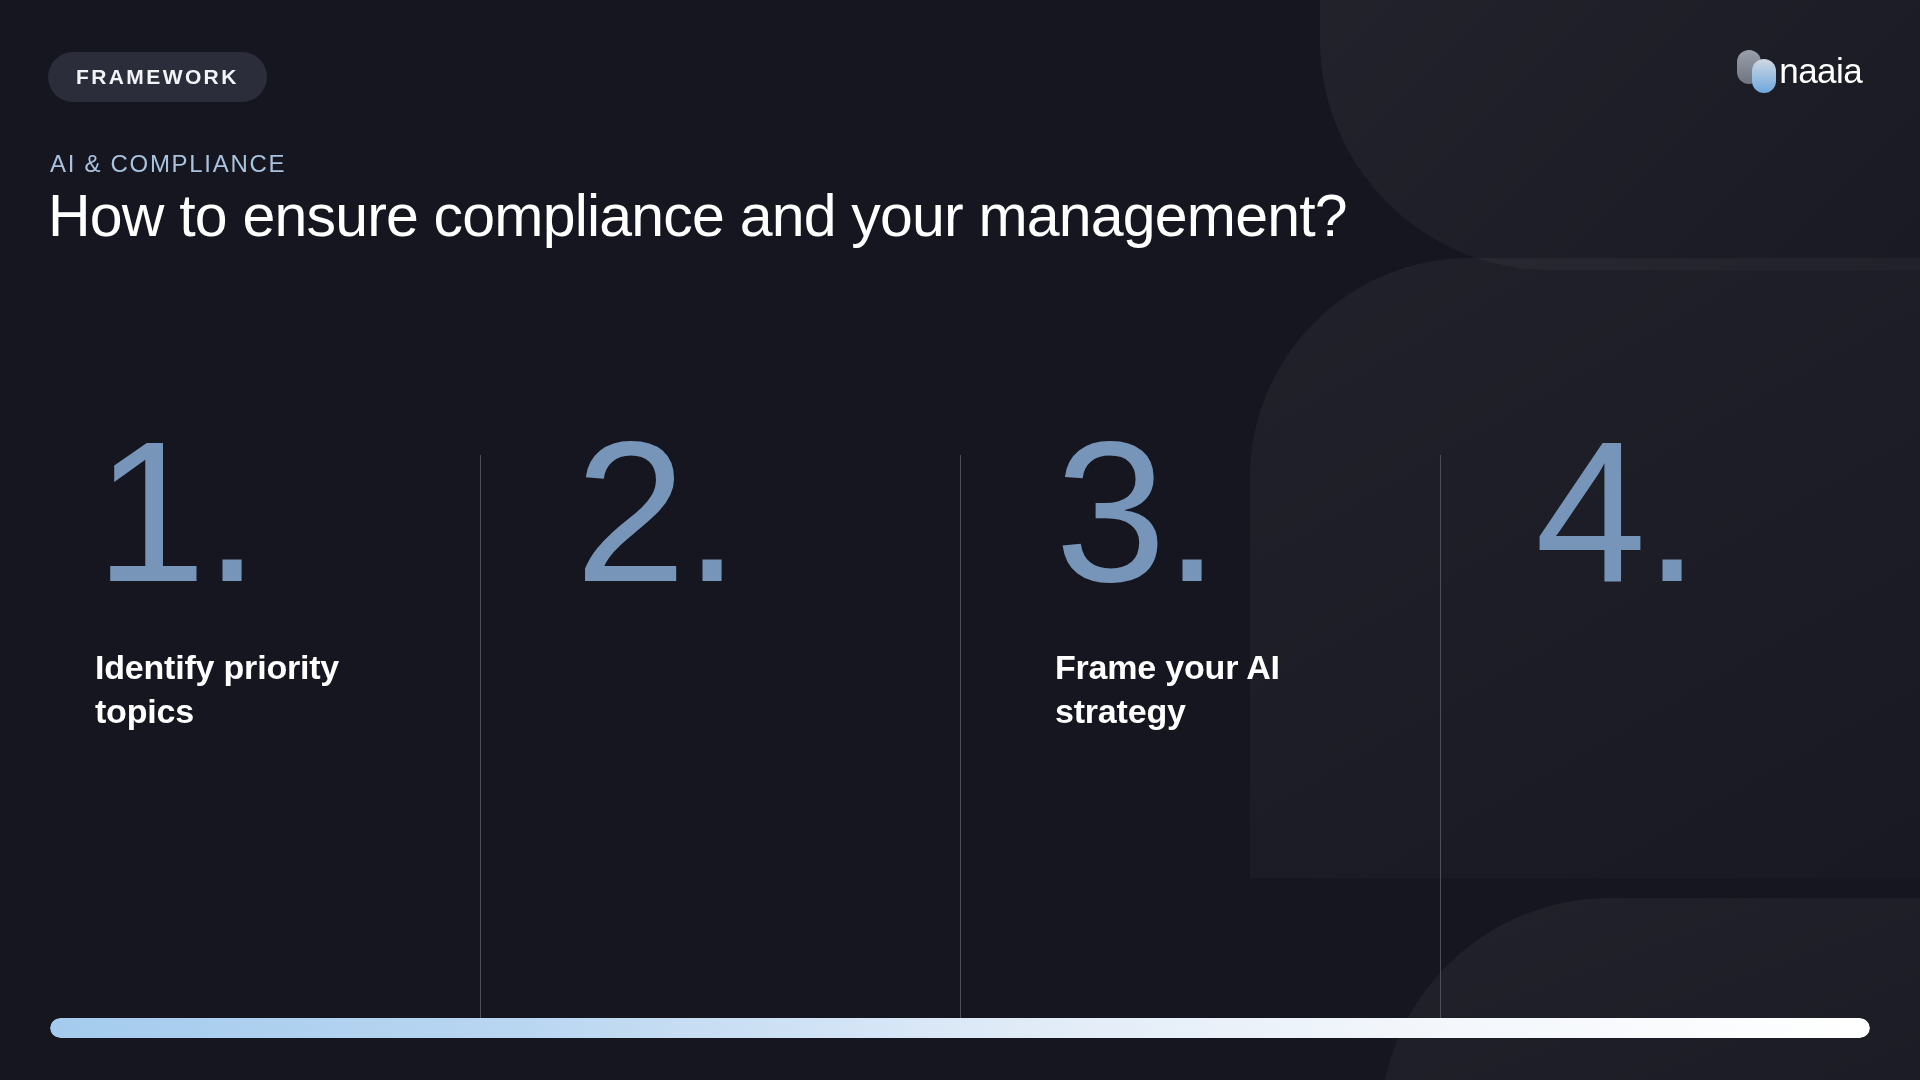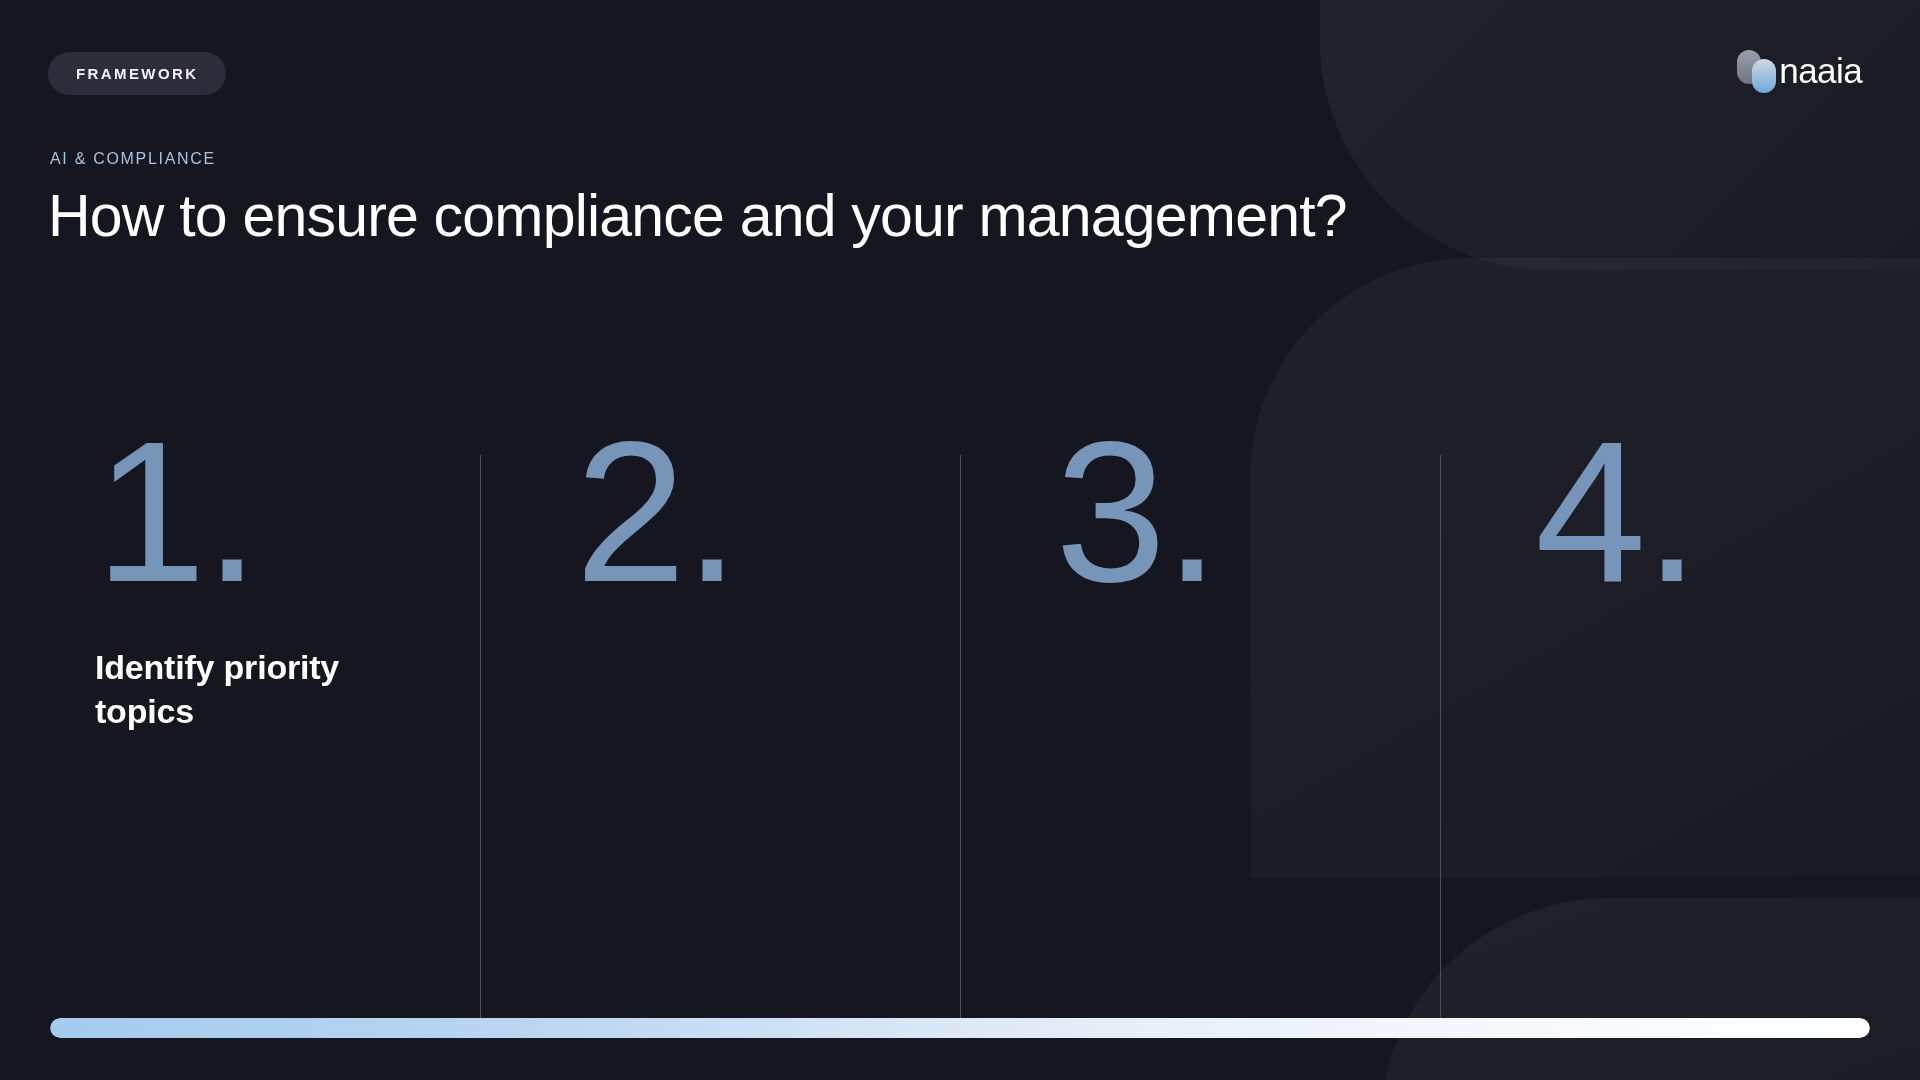--- a/index.html
+++ b/index.html
@@ -35,21 +35,21 @@
     background:linear-gradient(160deg, rgba(255,255,255,0.05), rgba(255,255,255,0.016));
   }
 
   
   .pill {
     position:absolute; left:48px; top:52px;
     padding:13px 28px;
     background:#2b2d3a;
     border-radius:999px;
     color:#f2f4f8;
-    font-size:15px;
+    font-size:21px;
     font-weight:700;
     letter-spacing:2.4px;
   }
 
   .logo {
     position:absolute; right:58px; top:50px;
     display:flex; align-items:center; 
   }
   .logo-mark { position:relative; width:42px; height:42px; }
   .logo-mark .cap {
@@ -63,21 +63,21 @@
     left:15px; top:9px;
     background:linear-gradient(180deg,#cfd8e4,#6fa8dd);
   }
   .logo-text {
     color:#ffffff; font-size:35px; font-weight:400; letter-spacing:-0.6px;
   }
 
   
   .eyebrow {
     position:absolute; left:50px; top:150px;
-    color:#a9c2de; font-size:16px; letter-spacing:1.7px; font-weight:400;
+    color:#a9c2de; font-size:24px; letter-spacing:1.7px; font-weight:400;
   }
   .headline {
     position:absolute; left:48px; top:182px;
     color:#ffffff; font-size:59px; font-weight:400; letter-spacing:-0.8px;
     white-space:nowrap;
   }
 
   
   .steps {
     position:absolute; left:0; top:430px; width:1920px; height:480px;
@@ -154,20 +154,21 @@
 <div class="steps">
   <div class="step">
     <div class="step-num">1.</div>
     <div class="step-label">Identify priority topics</div>
   </div>
   <div class="step">
     <div class="step-num">2.</div>
   </div>
   <div class="step">
     <div class="step-num">3.</div>
+    <div class="step-label">Frame your AI strategy</div>
   </div>
   <div class="step">
     <div class="step-num">4.</div>
   </div>
 </div>
 
 <div class="progress-track">
   <div class="progress-fill"></div>
 </div>
 

